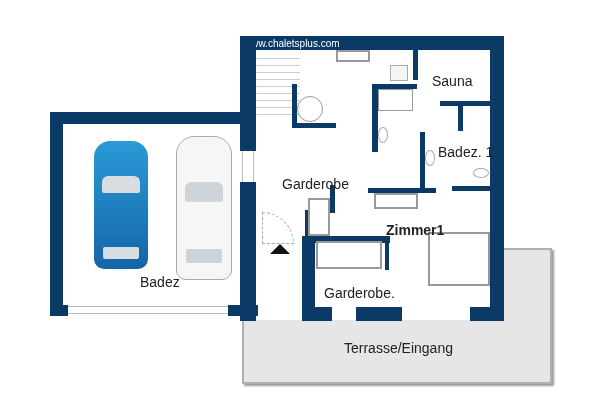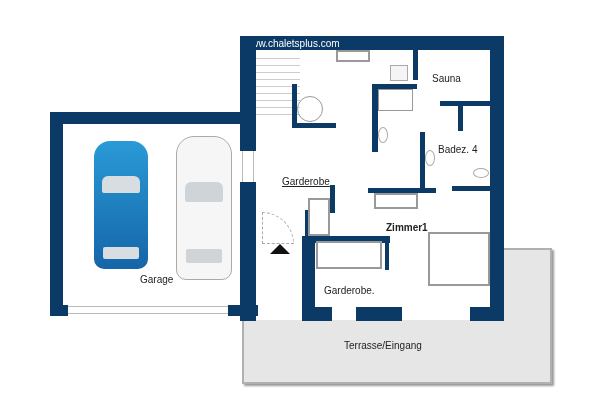--- a/index.html
+++ b/index.html
@@ -1,38 +1,38 @@
 <!DOCTYPE html>
 <html><head>
 <meta charset="utf-8">
 <style>
   html,body{margin:0;padding:0;background:#ffffff;}
   body{width:600px;height:400px;position:relative;overflow:hidden;font-family:"Liberation Sans","DejaVu Sans",sans-serif;}
   .abs{position:absolute;box-sizing:border-box;}
   .wall{position:absolute;background:#0b3a66;}
-  .lbl{position:absolute;font-size:10px;color:#222;white-space:nowrap;}
+  .lbl{position:absolute;font-size:14px;color:#222;white-space:nowrap;}
   .terrace{position:absolute;background:#e6e6e6;border:2px solid #b0b0b0;box-shadow:2px 2px 2px #999;}
   .fixture{position:absolute;background:#fff;border:2px solid #999;box-sizing:border-box;}
   .door{position:absolute;border:1px dashed #aaa;border-radius:0 100% 0 0;}
   .watermark{position:absolute;color:#ffffff;font-size:10px;}
 </style>
 </head>
 <body>
 
 <div class="terrace" style="left:242px;top:248px;width:306px;height:132px;"></div>
 <div class="lbl" style="left:344px;top:340px;">Terrasse/Eingang</div>
 
 <div class="abs" style="left:245px;top:38px;width:258px;height:282px;background:#fff;"></div>
 
 <div class="wall" style="left:50px;top:112px;width:200px;height:12px;"></div>
 <div class="wall" style="left:50px;top:112px;width:13px;height:204px;"></div>
 <div class="wall" style="left:50px;top:305px;width:18px;height:11px;"></div>
 <div class="wall" style="left:228px;top:305px;width:30px;height:11px;"></div>
 <div class="abs" style="left:68px;top:306px;width:160px;height:8px;border-top:1px solid #bbb;border-bottom:1px solid #bbb;background:#fff;"></div>
-<div class="lbl" style="left:140px;top:274px;">Garage</div>
+<div class="lbl" style="left:140px;top:274px;">Badez</div>
 
 <div class="abs" style="left:94px;top:141px;width:54px;height:128px;border-radius:16px 16px 10px 10px;background:linear-gradient(180deg,#2a9ad6,#1465a8);">
   <div class="abs" style="left:8px;top:35px;width:38px;height:17px;background:#d8dde2;border-radius:6px 6px 2px 2px;"></div>
   <div class="abs" style="left:9px;top:106px;width:36px;height:12px;background:#d8dde2;border-radius:2px;"></div>
 </div>
 <div class="abs" style="left:176px;top:136px;width:56px;height:144px;border-radius:18px 18px 10px 10px;background:#f6f6f6;border:1px solid #aaa;">
   <div class="abs" style="left:8px;top:45px;width:38px;height:20px;background:#cfd4d9;border-radius:6px 6px 2px 2px;"></div>
   <div class="abs" style="left:9px;top:112px;width:36px;height:14px;background:#cfd4d9;border-radius:2px;"></div>
 </div>
 
@@ -51,40 +51,40 @@
 <div class="wall" style="left:302px;top:236px;width:88px;height:7px;"></div>
 <div class="wall" style="left:385px;top:236px;width:4px;height:34px;"></div>
 <div class="fixture" style="left:316px;top:241px;width:66px;height:28px;"></div>
 <div class="lbl" style="left:324px;top:285px;">Garderobe.</div>
 
 <div class="wall" style="left:330px;top:185px;width:5px;height:28px;"></div>
 <div class="wall" style="left:368px;top:188px;width:68px;height:5px;"></div>
 <div class="wall" style="left:305px;top:210px;width:5px;height:30px;"></div>
 <div class="fixture" style="left:308px;top:198px;width:22px;height:38px;"></div>
 <div class="fixture" style="left:374px;top:193px;width:44px;height:16px;"></div>
-<div class="lbl" style="left:282px;top:176px;text-decoration:underline;">Garderobe</div>
+<div class="lbl" style="left:282px;top:176px;">Garderobe</div>
 
 <div class="abs" style="left:256px;top:52px;width:44px;height:66px;background:repeating-linear-gradient(180deg,#fff 0 6px,#ccc 6px 7px);"></div>
 <div class="wall" style="left:292px;top:84px;width:5px;height:44px;"></div>
 <div class="wall" style="left:292px;top:123px;width:44px;height:5px;"></div>
 <div class="abs" style="left:297px;top:96px;width:26px;height:26px;border:1px solid #999;border-radius:50%;"></div>
 <div class="fixture" style="left:336px;top:50px;width:34px;height:12px;"></div>
 
 <div class="wall" style="left:372px;top:84px;width:6px;height:68px;"></div>
 <div class="wall" style="left:372px;top:84px;width:45px;height:5px;"></div>
 <div class="wall" style="left:413px;top:50px;width:5px;height:30px;"></div>
 <div class="wall" style="left:440px;top:101px;width:52px;height:5px;"></div>
 <div class="wall" style="left:458px;top:101px;width:5px;height:30px;"></div>
 <div class="wall" style="left:452px;top:186px;width:40px;height:5px;"></div>
 <div class="wall" style="left:420px;top:132px;width:5px;height:58px;"></div>
 <div class="fixture" style="left:378px;top:89px;width:35px;height:22px;border-width:1px;"></div>
 <div class="abs" style="left:390px;top:65px;width:18px;height:16px;border:1px solid #aaa;background:#f5f5f5;"></div>
 <div class="abs" style="left:378px;top:127px;width:10px;height:16px;border:1px solid #aaa;border-radius:50%;"></div>
 <div class="abs" style="left:425px;top:150px;width:10px;height:16px;border:1px solid #aaa;border-radius:50%;"></div>
 <div class="abs" style="left:473px;top:168px;width:16px;height:10px;border:1px solid #aaa;border-radius:50%;"></div>
 <div class="lbl" style="left:432px;top:73px;">Sauna</div>
-<div class="lbl" style="left:438px;top:144px;">Badez. 4</div>
+<div class="lbl" style="left:438px;top:144px;">Badez. 1</div>
 
 <div class="fixture" style="left:428px;top:232px;width:62px;height:54px;"></div>
 <div class="lbl" style="left:386px;top:222px;font-weight:bold;">Zimmer1</div>
 
 <div class="abs" style="left:270px;top:244px;width:0;height:0;border-left:10px solid transparent;border-right:10px solid transparent;border-bottom:10px solid #111;"></div>
 <div class="door" style="left:262px;top:212px;width:30px;height:30px;"></div>
 
 </body></html>

